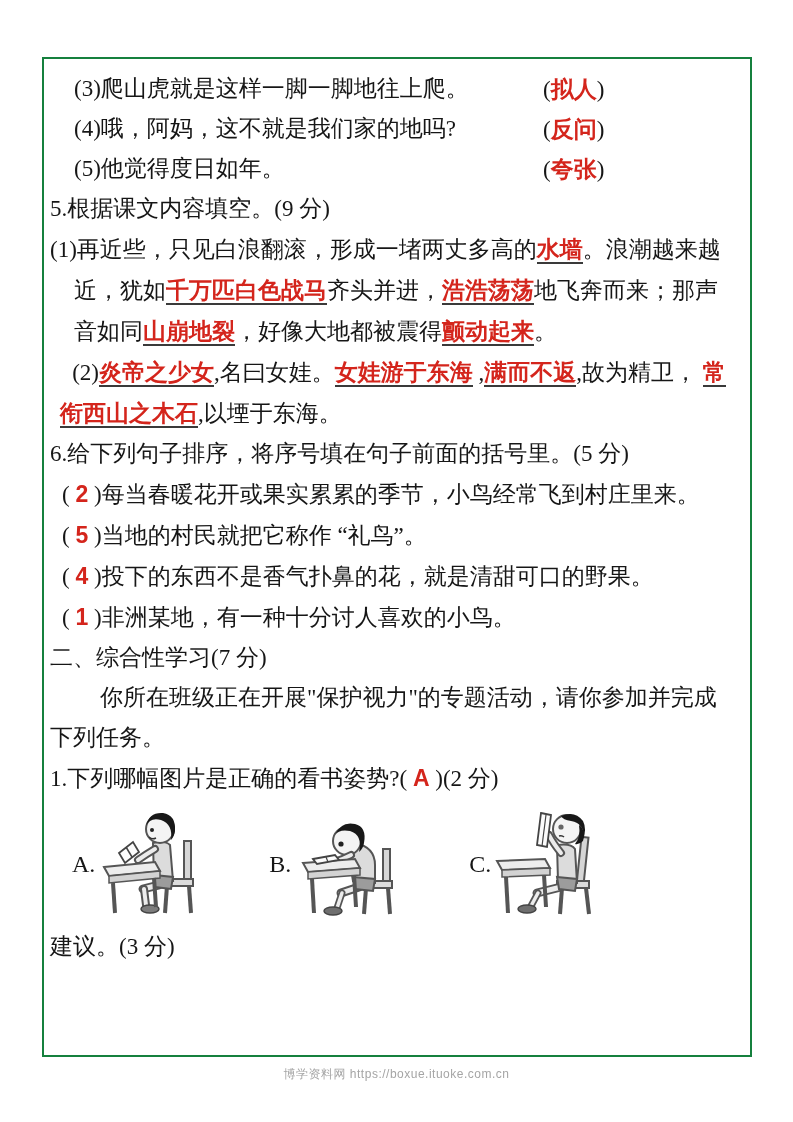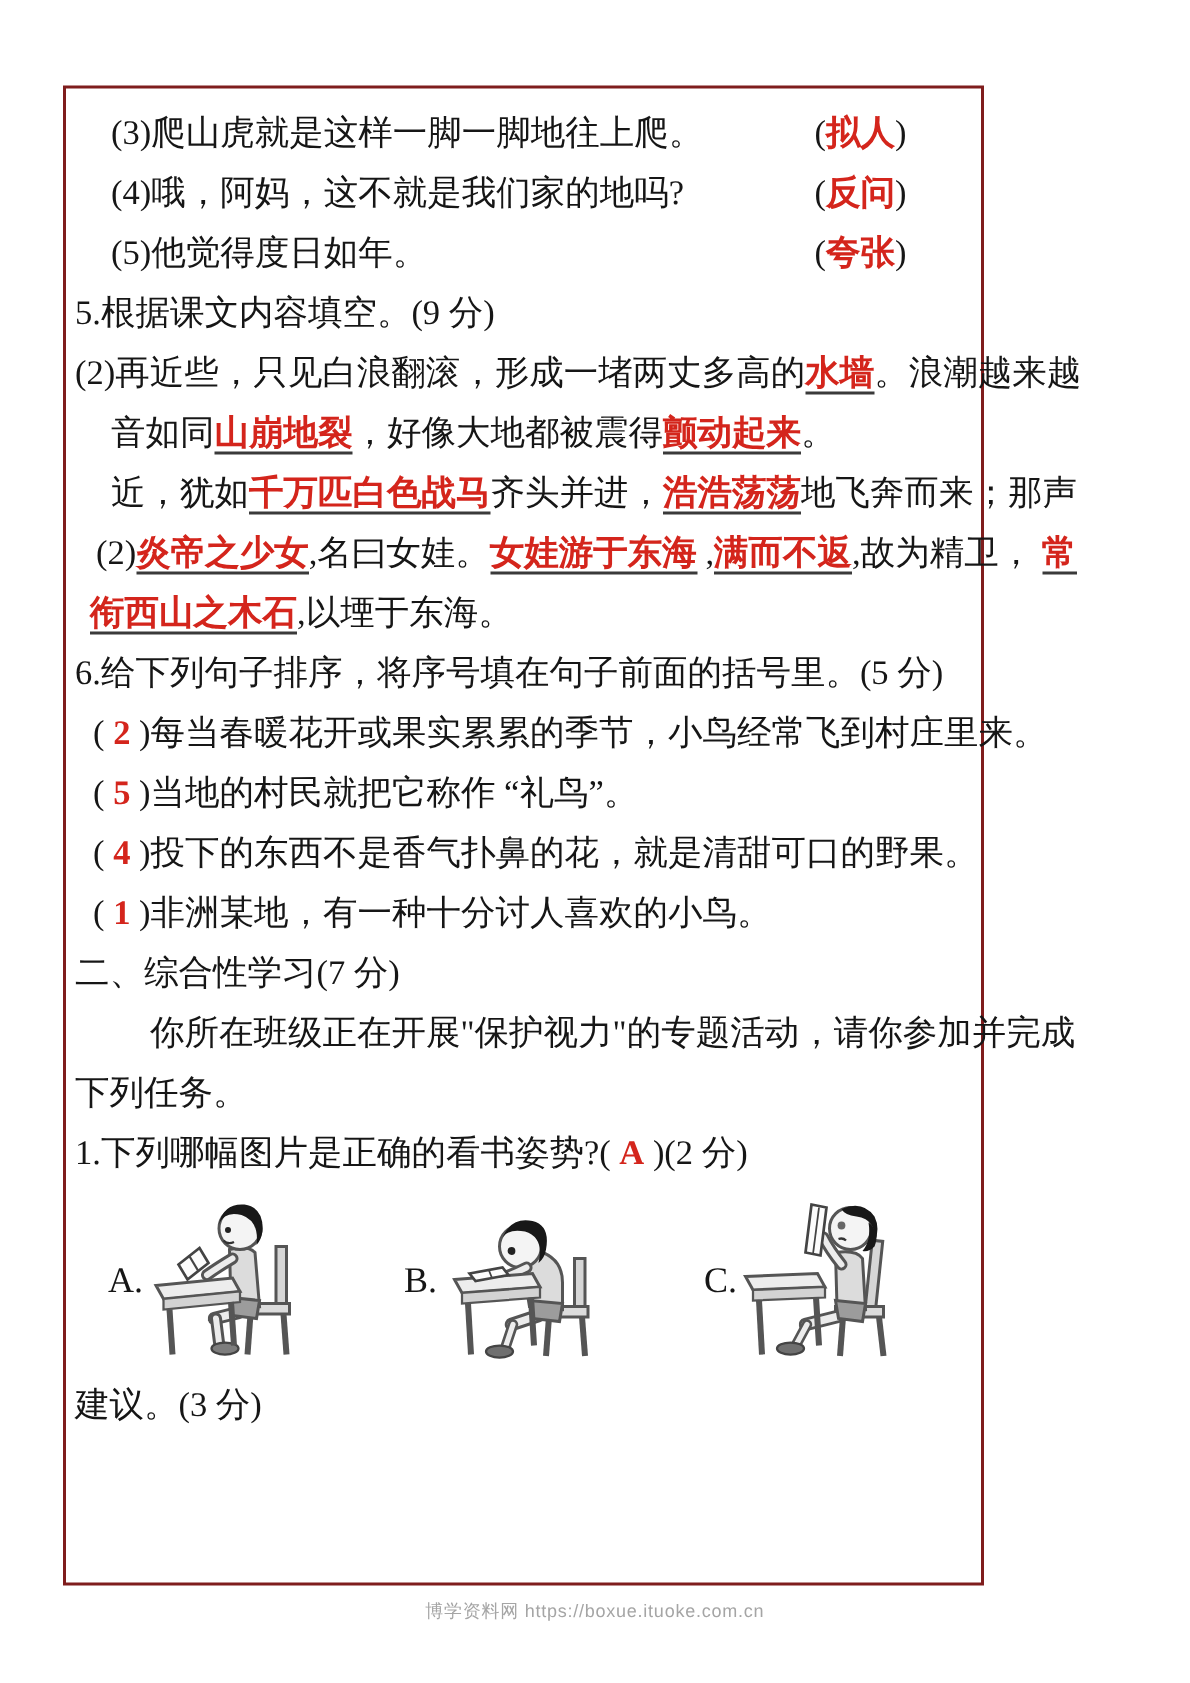--- a/index.html
+++ b/index.html
@@ -1,33 +1,33 @@
 <!DOCTYPE html>
 <html><head>
 <meta charset="utf-8">
 <style>
   html,body{margin:0;padding:0;}
   body{
     width:793px;height:1122px;position:relative;background:#ffffff;
     font-family:"Liberation Serif","DejaVu Serif",serif;color:#161616;overflow:hidden;
   }
   .frame{
-    position:absolute;left:42px;top:57px;width:614px;height:1000px;
-    border:2px solid #7f1d1d;box-sizing:border-box;background:#fff;
+    position:absolute;left:42px;top:57px;width:710px;height:1000px;
+    border:2px solid #15803d;box-sizing:border-box;background:#fff;
     padding:10px 16px 0 6px;
   }
   .line{font-size:23px;line-height:40px;white-space:nowrap;}
   .ind24{margin-left:24px;}
   .ind14{margin-left:14px;text-align:center;}
   .ind10{margin-left:10px;}
   .ind12{margin-left:12px;}
   .ind50{margin-left:50px;}
   .q4row{position:relative;}
   .q4row .q4ans{position:absolute;left:469px;top:0;}
-  .red{color:#d4251c;font-family:Liberation Serif, serif;font-weight:bold;}
+  .red{color:#d4251c;font-family:Liberation Sans, sans-serif;font-weight:bold;}
   .u{border-bottom:2px solid #3a3a3a;padding-bottom:0px;}
   .figrow{display:flex;align-items:center;margin:6px 0 4px 10px;height:118px;}
   .figgroup{display:flex;align-items:center;}
   .figlabel{font-size:24px;line-height:24px;margin-right:4px;}
   .g-a{margin-left:12px;}
   .g-b{margin-left:52px;}
   .g-c{margin-left:56px;}
   .footer{
     position:absolute;left:0;top:1066px;width:100%;text-align:center;
     color:#a5a5a5;font-size:12px;font-family:"Liberation Sans","DejaVu Sans",sans-serif;
@@ -47,23 +47,23 @@
   <div class="line ind24 q4row">
     <span>(4)哦，阿妈，这不就是我们家的地吗?</span>
     <span class="q4ans"><span>(</span><span class="red">反问</span><span>)</span></span>
   </div>
   <div class="line ind24 q4row">
     <span>(5)他觉得度日如年。</span>
     <span class="q4ans"><span>(</span><span class="red">夸张</span><span>)</span></span>
   </div>
 
   <div class="line">5.根据课文内容填空。(9 分)</div>
-  <div class="line"><span>(2)再近些，只见白浪翻滚，形成一堵两丈多高的</span><span class="red u">水墙</span><span>。浪潮越来越</span></div>
+  <div class="line"><span>(1)再近些，只见白浪翻滚，形成一堵两丈多高的</span><span class="red u">水墙</span><span>。浪潮越来越</span></div>
+  <div class="line ind24"><span>近，犹如</span><span class="red u">千万匹白色战马</span><span>齐头并进，</span><span class="red u">浩浩荡荡</span><span>地飞奔而来；那声</span></div>
   <div class="line ind24"><span>音如同</span><span class="red u">山崩地裂</span><span>，好像大地都被震得</span><span class="red u">颤动起来</span><span>。</span></div>
-  <div class="line ind24"><span>近，犹如</span><span class="red u">千万匹白色战马</span><span>齐头并进，</span><span class="red u">浩浩荡荡</span><span>地飞奔而来；那声</span></div>
   <div class="line ind14"><span>(2)</span><span class="red u">炎帝之少女</span><span>,名曰女娃。</span><span class="red u">女娃游于东海</span><span> ,</span><span class="red u">满而不返</span><span>,故为精卫， </span><span class="red u">常</span></div>
   <div class="line ind10"><span class="red u">衔西山之木石</span><span>,以堙于东海。</span></div>
 
   <div class="line">6.给下列句子排序，将序号填在句子前面的括号里。(5 分)</div>
   <div class="line ind12"><span>( </span><span class="red">2</span><span> )每当春暖花开或果实累累的季节，小鸟经常飞到村庄里来。</span></div>
   <div class="line ind12"><span>( </span><span class="red">5</span><span> )当地的村民就把它称作 “礼鸟”。</span></div>
   <div class="line ind12"><span>( </span><span class="red">4</span><span> )投下的东西不是香气扑鼻的花，就是清甜可口的野果。</span></div>
   <div class="line ind12"><span>( </span><span class="red">1</span><span> )非洲某地，有一种十分讨人喜欢的小鸟。</span></div>
 
   <div class="line">二、综合性学习(7 分)</div>

